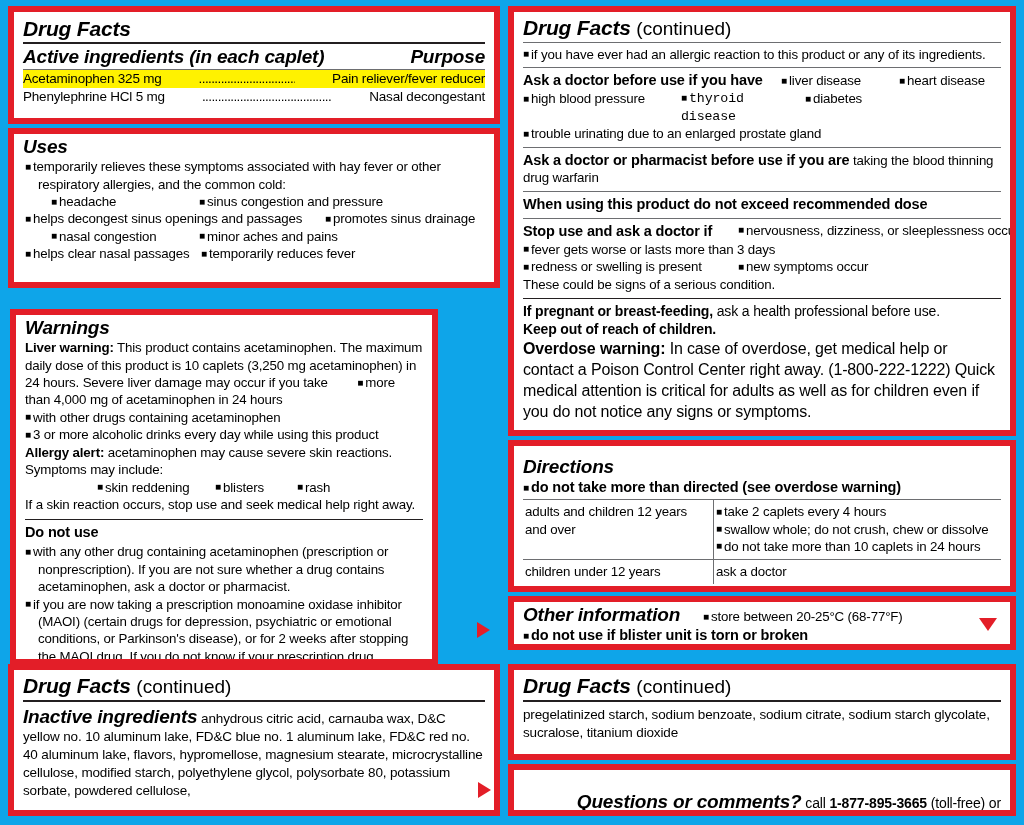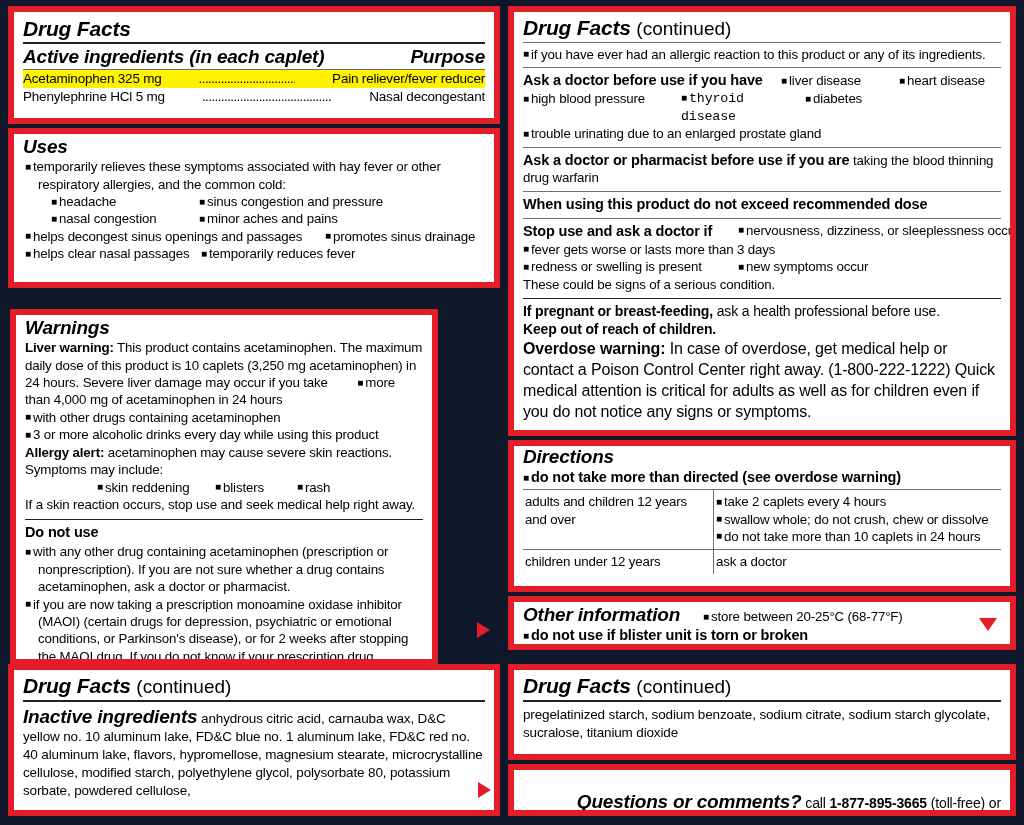--- a/index.html
+++ b/index.html
@@ -9,21 +9,21 @@
     background: #ffffff;
   }
   body {
     font-family: "Liberation Sans", sans-serif;
     color: #000;
   }
   #label {
     position: relative;
     width: 1024px;
     height: 825px;
-    background: #0f172a;
+    background: #0ea5e9;
     box-sizing: border-box;
     overflow: hidden;
   }
 
   
   .panel {
     position: absolute;
     border: 6px solid #e31e28;
     background: #ffffff;
     box-sizing: border-box;
@@ -176,27 +176,27 @@
 
   <div class="panel" style="left:8px; top:128px; width:492px; height:160px; padding-top:2px;">
     <div class="secthead">Uses</div>
     <div class="bodytext" style="padding-left:2px; text-indent:-13px; margin-left:13px;">
       <span class="sq">■</span><span>temporarily relieves these symptoms associated with hay fever or other respiratory allergies, and the common cold:</span>
     </div>
     <div class="bodytext cols" style="padding-left:28px;">
       <span class="c" style="width:148px;"><span class="sq">■</span><span>headache</span></span>
       <span class="c"><span class="sq">■</span><span>sinus congestion and pressure</span></span>
     </div>
+    <div class="bodytext cols" style="padding-left:2px;">
+      <span class="c" style="width:300px;"><span class="sq">■</span><span>helps decongest sinus openings and passages</span></span>
+      <span class="c"><span class="sq">■</span><span>promotes sinus drainage</span></span>
+    </div>
     <div class="bodytext cols" style="padding-left:28px;">
       <span class="c" style="width:148px;"><span class="sq">■</span><span>nasal congestion</span></span>
       <span class="c"><span class="sq">■</span><span>minor aches and pains</span></span>
-    </div>
-    <div class="bodytext cols" style="padding-left:2px;">
-      <span class="c" style="width:300px;"><span class="sq">■</span><span>helps decongest sinus openings and passages</span></span>
-      <span class="c"><span class="sq">■</span><span>promotes sinus drainage</span></span>
     </div>
     <div class="bodytext cols" style="padding-left:2px;">
       <span class="c" style="width:176px;"><span class="sq">■</span><span>helps clear nasal passages</span></span>
       <span class="c"><span class="sq">■</span><span>temporarily reduces fever</span></span>
     </div>
   </div>
 
   <div class="panel" style="left:10px; top:292px; width:428px; height:356px; padding-top:2px;margin-top:17px;">
     <div class="secthead">Warnings</div>
 
@@ -295,21 +295,21 @@
       <span class="bold">If pregnant or breast-feeding,</span>
       <span>ask a health professional before use.</span>
     </div>
     <div class="bodytext bold" style="font-size:14px;">Keep out of reach of children.</div>
     <div class="bodytext" style="font-size:16px;">
       <span class="bold">Overdose warning:</span>
       <span>In case of overdose, get medical help or contact a Poison Control Center right away. (1-800-222-1222) Quick medical attention is critical for adults as well as for children even if you do not notice any signs or symptoms.</span>
     </div>
   </div>
 
-  <div class="panel" style="left:508px; top:440px; width:508px; height:152px; padding-top:0;">
+  <div class="panel" style="left:508px; top:440px; width:508px; height:152px; padding-top:10px;">
     <div class="secthead">Directions</div>
     <div class="bodytext bold" style="font-size:14.5px; margin-bottom:2px;">
       <span class="sq">■</span><span>do not take more than directed (see overdose warning)</span>
     </div>
     <table class="dirtable">
       <tbody>
           <tr class="top">
         <td class="left">adults and children 12 years and over</td>
         <td>
           <div><span class="sq">■</span><span>take 2 caplets every 4 hours</span></div>

